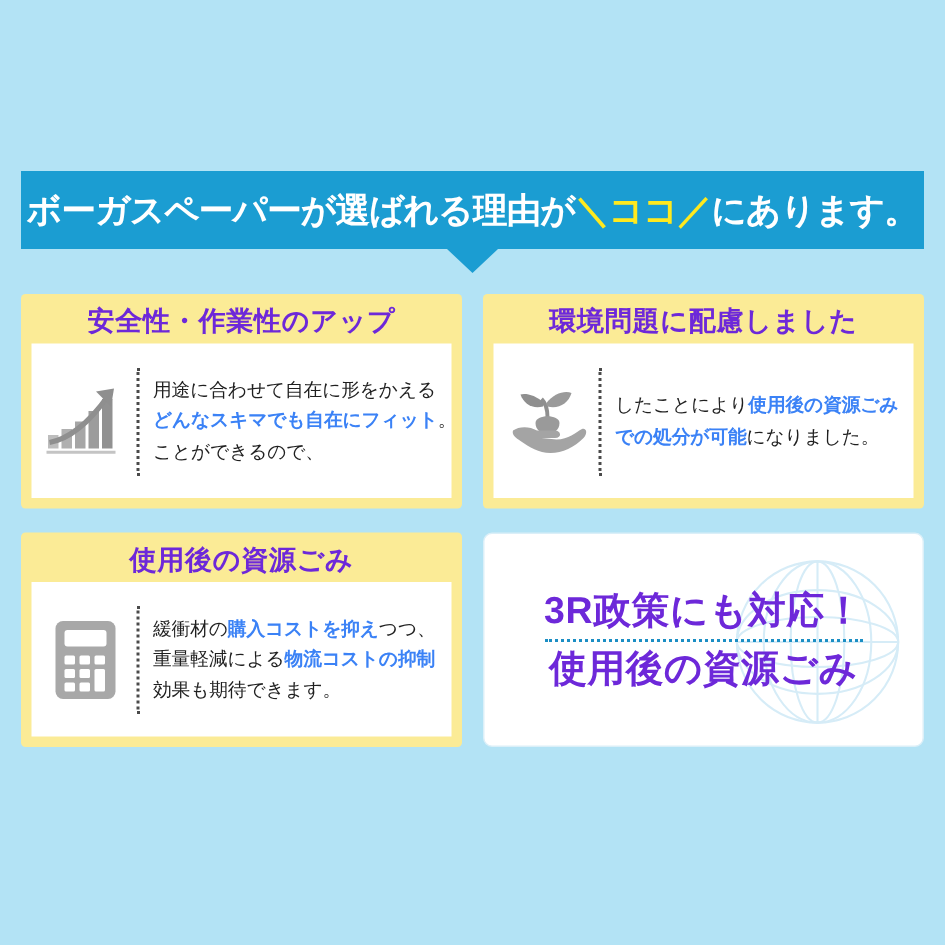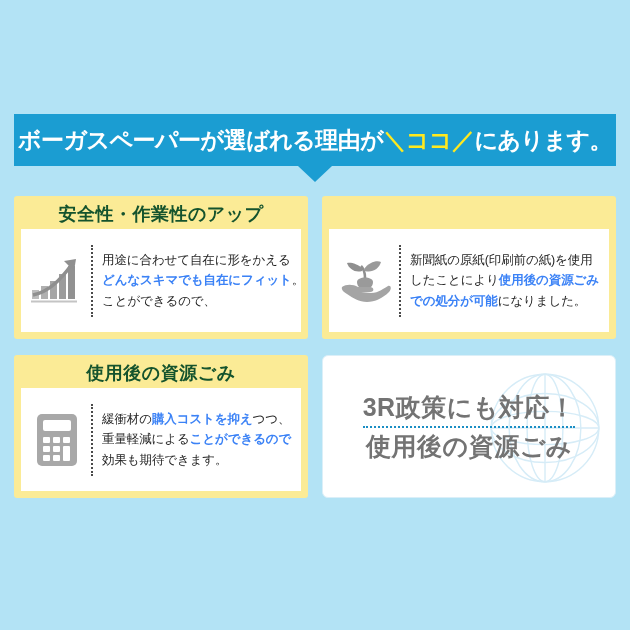--- a/index.html
+++ b/index.html
@@ -79,21 +79,21 @@
     box-sizing: border-box;
     padding: 0;
     position: relative;
     overflow: hidden;
   }
   .card-title {
     height: 36px;
     display: flex;
     align-items: center;
     justify-content: center;
-    color: #14532d;
+    color: #6d28d9;
     font-size: 18px;
     font-weight: bold;
     letter-spacing: 0.5px;
     line-height: 1;
     white-space: nowrap;
   }
   .card-body {
     position: absolute;
     left: 7px;
     right: 7px;
@@ -149,21 +149,21 @@
     top: 8px;
     width: 128px;
     height: 128px;
     opacity: 0.85;
     pointer-events: none;
   }
   .r3-text {
     position: relative;
     z-index: 2;
     text-align: center;
-    color: #737373;
+    color: #6d28d9;
     font-weight: bold;
     line-height: 1.22;
     letter-spacing: 0.5px;
   }
   .r3-line1 {
     font-size: 25px;
     display: block;
     border-bottom: 2px dotted #1b8ec4;
     padding-bottom: 3px;
     margin-bottom: 3px;
@@ -207,33 +207,33 @@
         <div class="divider"></div>
         <div class="body-text">
           <span class="ln"><span>用途に合わせて自在に形をかえる</span></span>
           <span class="ln"><span class="hl">どんなスキマでも自在にフィット</span><span>。</span></span>
           <span class="ln"><span>ことができるので、</span></span>
         </div>
       </div>
     </div>
 
     <div class="card">
+      <div class="card-title">環境問題に配慮しました</div>
       <div class="card-body">
         <div class="icon-slot">
           <svg width="56" height="50" viewBox="0 0 56 50" aria-hidden="true">
             <path d="M28 22 C28 16 26 12 24 10" stroke="#8f8f8f" stroke-width="2.6" fill="none"></path>
             <path d="M26 13 C20 7 13 6 10 7 C12 13 18 17 25 15 Z" fill="#8f8f8f"></path>
             <path d="M27 13 C32 6 40 4 44 6 C42 13 35 17 28 15 Z" fill="#9a9a9a"></path>
             <path d="M20 26 C20 20 36 20 36 26 C36 31 32 33 28 33 C24 33 20 31 20 26 Z" fill="#9a9a9a"></path>
             <path d="M5 31 C9 28 16 28 21 31 L33 31 C37 31 38 36 33 36 L24 36 L34 37 C42 37 47 32 51 30 C54 29 55 33 52 36 C46 42 38 46 30 46 C22 46 16 42 10 38 C7 36 4 34 5 31 Z" fill="#a4a4a4"></path>
           </svg>
         </div>
         <div class="divider"></div>
         <div class="body-text">
-          <span class="ln"><span>新聞紙の原紙(印刷前の紙)を使用</span></span>
           <span class="ln"><span>したことにより</span><span class="hl">使用後の資源ごみ</span></span>
           <span class="ln"><span class="hl">での処分が可能</span><span>になりました。</span></span>
         </div>
       </div>
     </div>
 
     <div class="card">
       <div class="card-title">使用後の資源ごみ</div>
       <div class="card-body">
         <div class="icon-slot">
@@ -246,21 +246,21 @@
             <rect x="8" y="34" width="7" height="6" rx="1" fill="#ffffff"></rect>
             <rect x="18" y="34" width="7" height="6" rx="1" fill="#ffffff"></rect>
             <rect x="8" y="43" width="7" height="6" rx="1" fill="#ffffff"></rect>
             <rect x="18" y="43" width="7" height="6" rx="1" fill="#ffffff"></rect>
             <rect x="28" y="34" width="7" height="15" rx="1" fill="#ffffff"></rect>
           </svg>
         </div>
         <div class="divider"></div>
         <div class="body-text">
           <span class="ln"><span>緩衝材の</span><span class="hl">購入コストを抑え</span><span>つつ、</span></span>
-          <span class="ln"><span>重量軽減による</span><span class="hl">ことができるので</span></span>
+          <span class="ln"><span>重量軽減による</span><span class="hl">物流コストの抑制</span></span>
           <span class="ln"><span>効果も期待できます。</span></span>
         </div>
       </div>
     </div>
 
     <div class="card-plain">
       <svg class="globe" viewBox="0 0 100 100" aria-hidden="true">
         <g fill="none" stroke="#cfe9f6" stroke-width="1.1">
           <circle cx="50" cy="50" r="42"></circle>
           <ellipse cx="50" cy="50" rx="14" ry="42"></ellipse>

